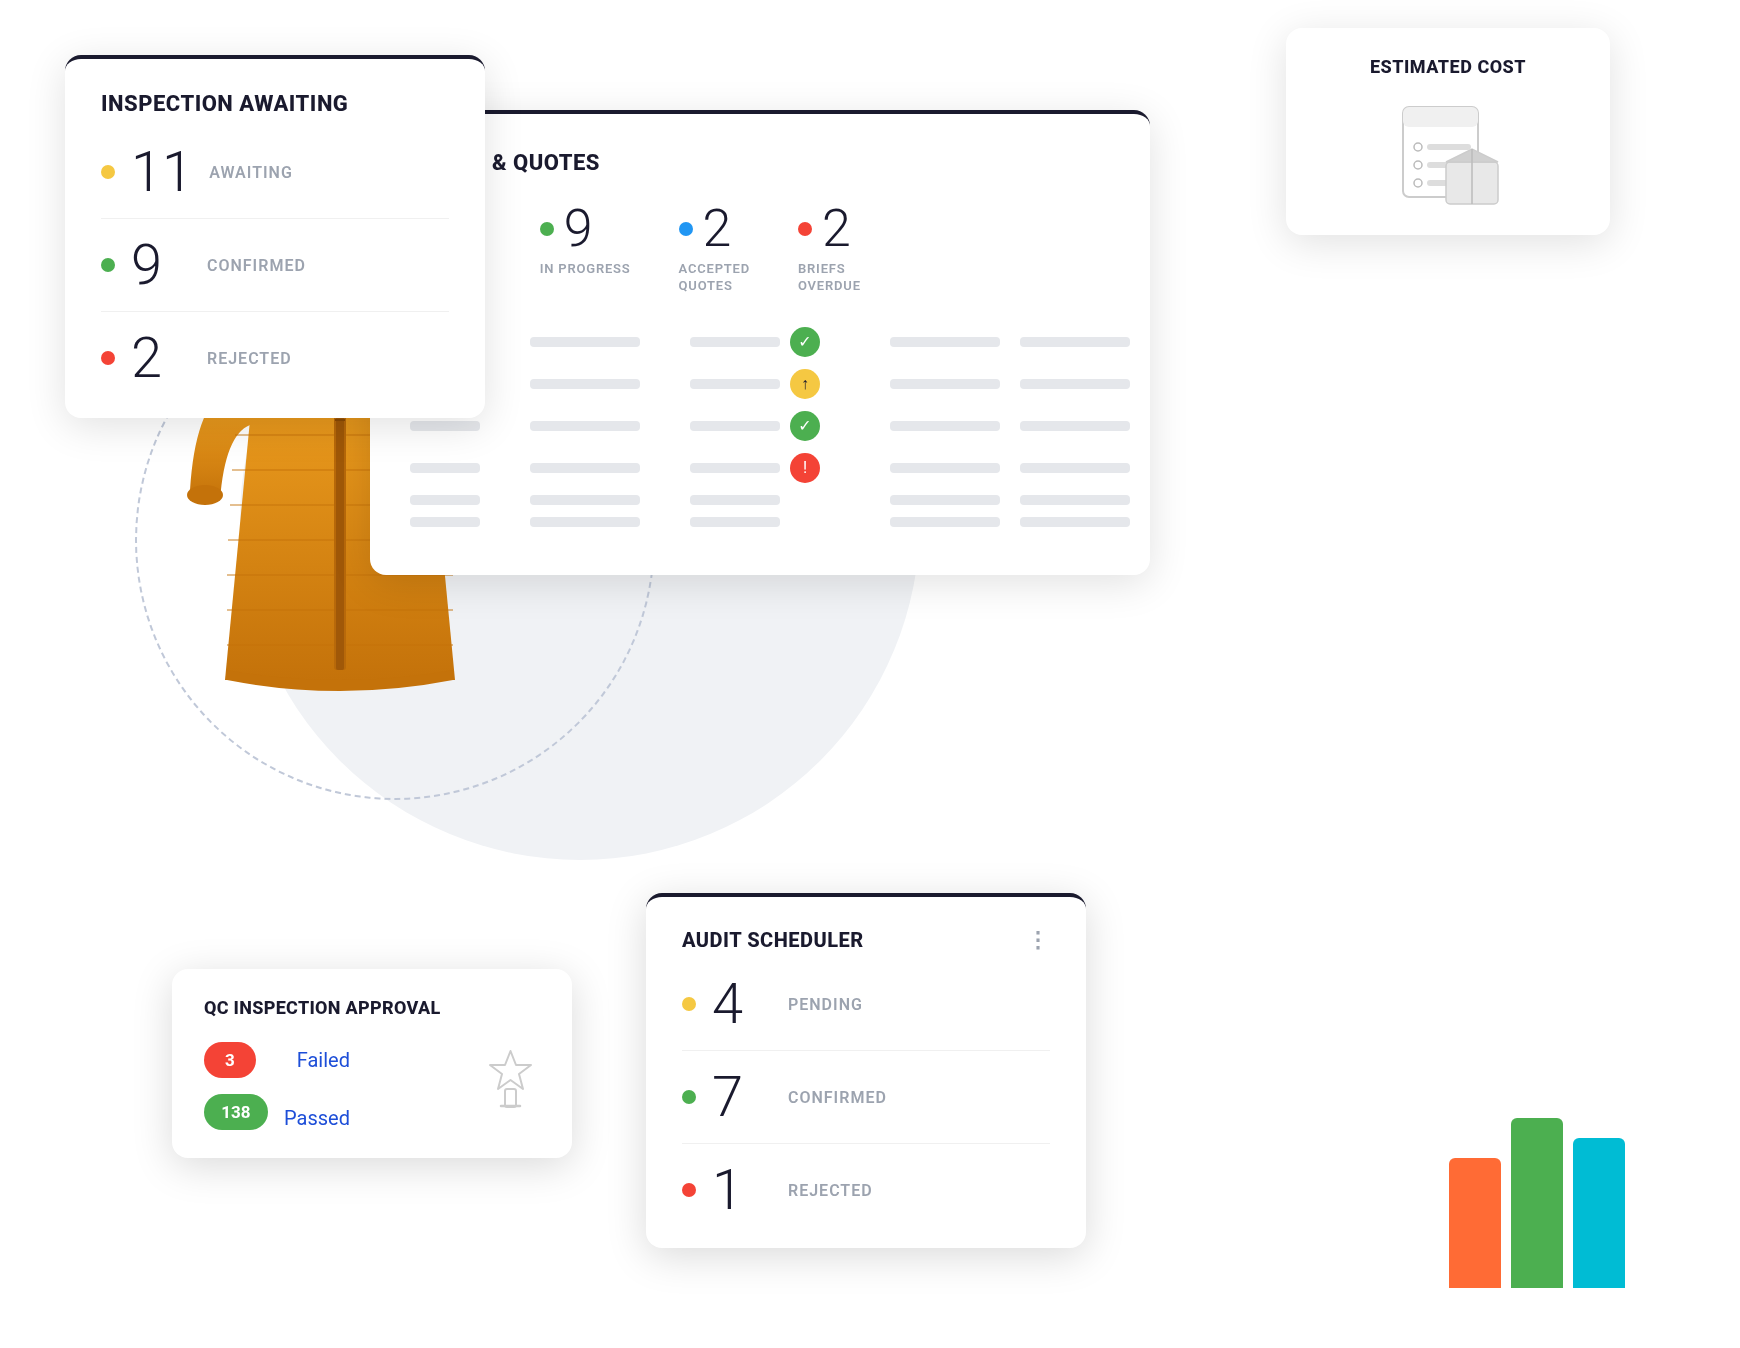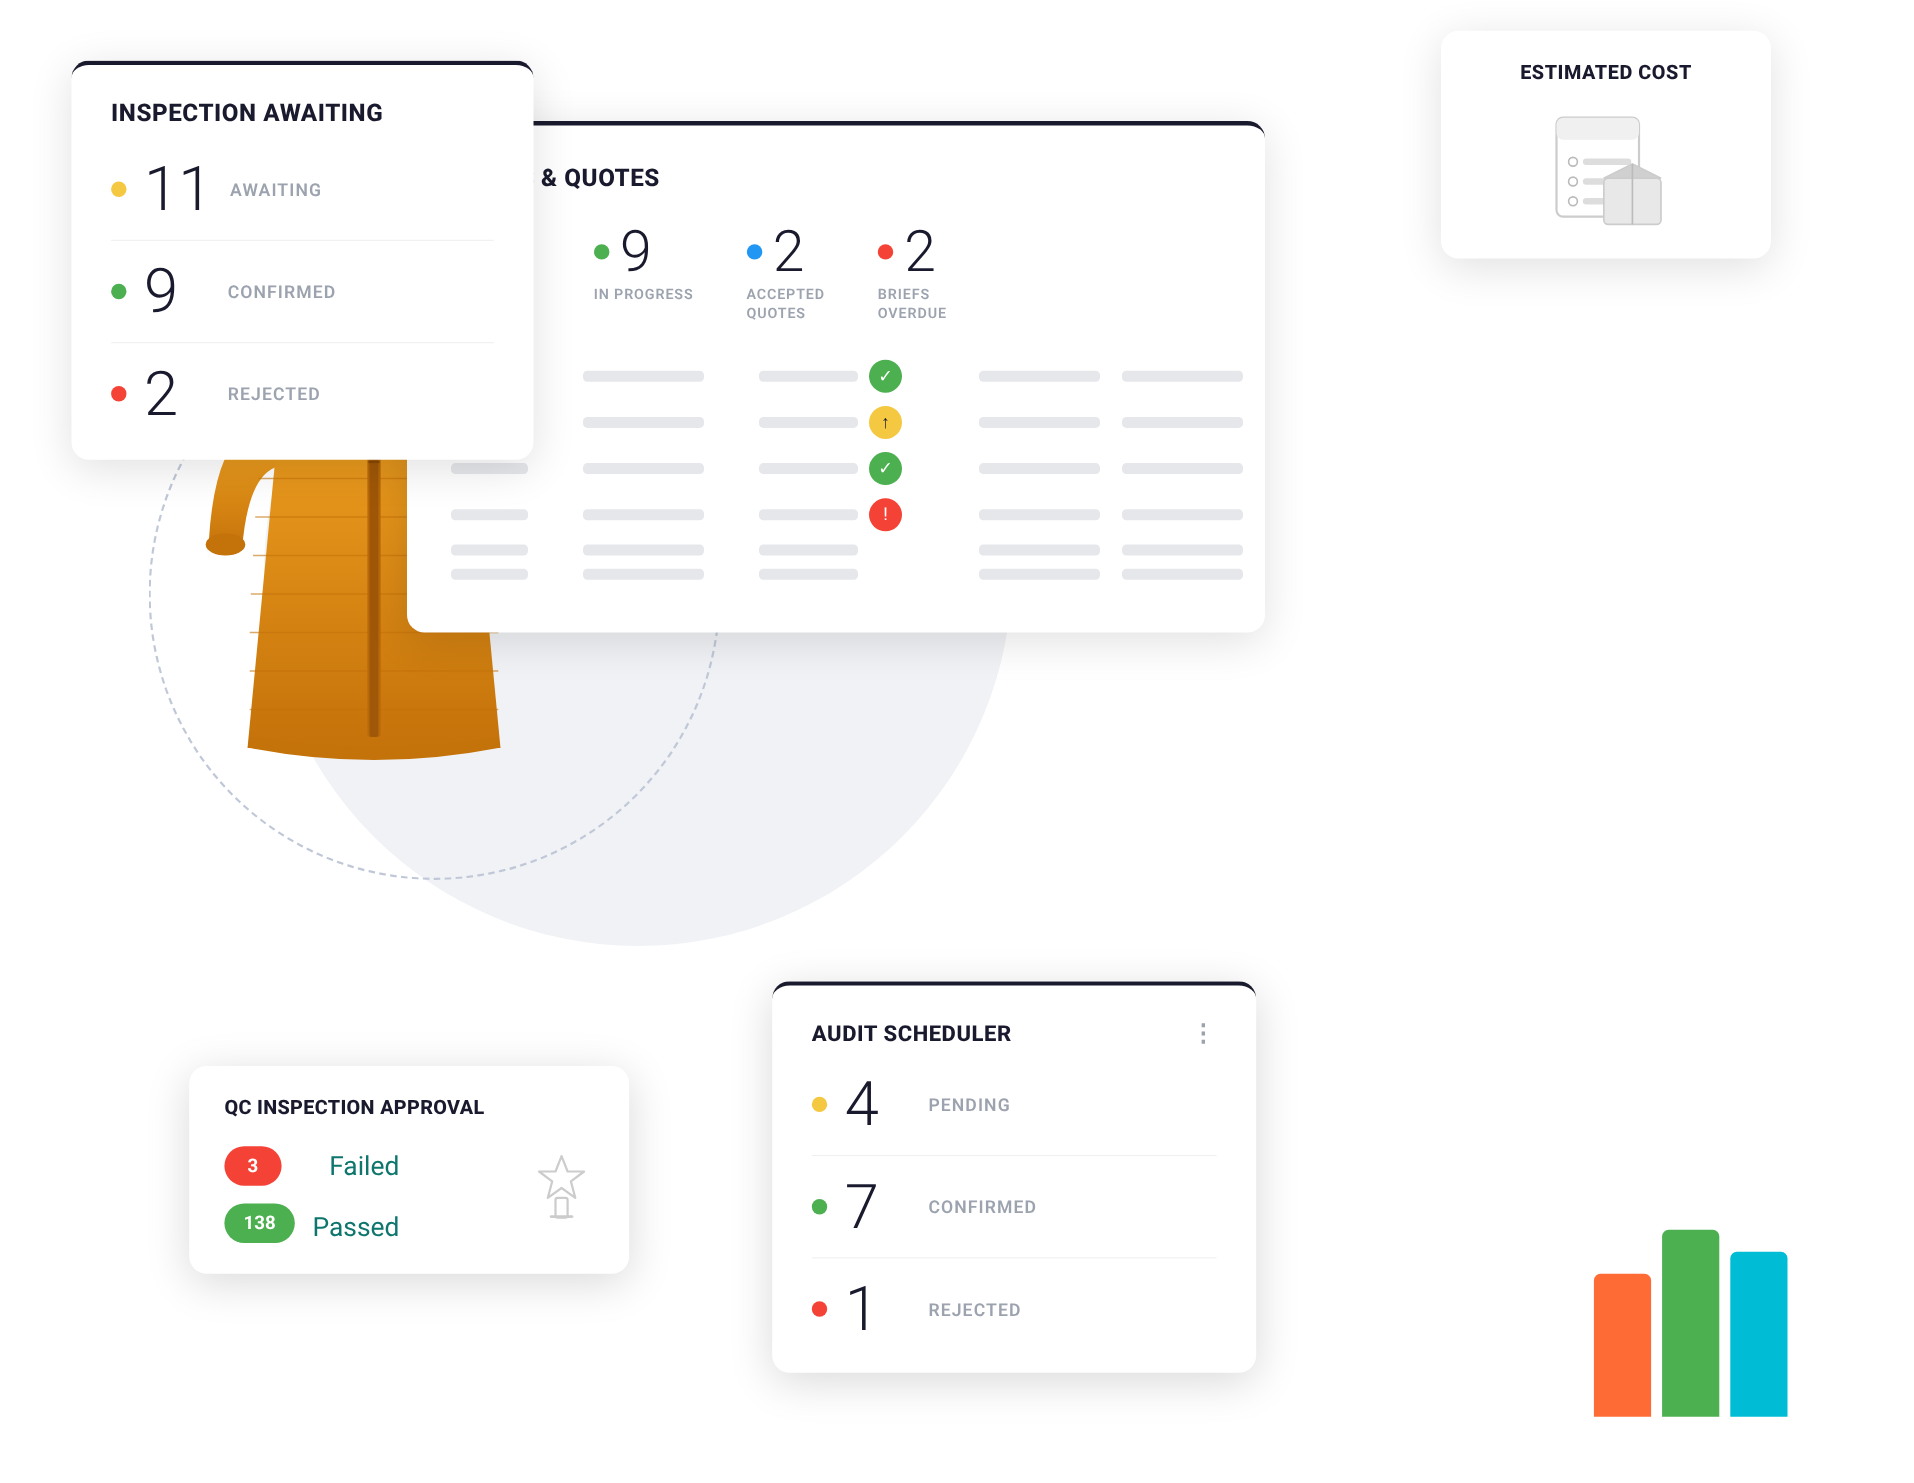--- a/index.html
+++ b/index.html
@@ -222,21 +222,21 @@
 
     .status-green { background: #4caf50; }
     .status-yellow { background: #f5c842; }
     .status-red { background: #f44336; }
 
     
     .card-estimated {
       position: absolute;
       top: 28px;
       right: 130px;
-      width: 300px;
+      width: 324px;
       background: #ffffff;
       border-radius: 16px;
       box-shadow: 0 8px 40px rgba(0,0,0,0.12);
       padding: 28px 18px;
       z-index: 9;
     }
 
     .estimated-title {
       font-size: 18px;
       font-weight: 800;
@@ -290,38 +290,38 @@
       justify-content: center;
       font-size: 17px;
       font-weight: 700;
       color: white;
     }
 
     .badge-red { background: #f44336; }
     .badge-green { background: #4caf50; }
 
     .qc-label {
-      font-size: 24px;
+      font-size: 20px;
       font-weight: 400;
-      color: #0f766e;
+      color: #1d4ed8;
     }
 
     .star-icon {
       width: 60px;
       height: 70px;
       display: flex;
       align-items: center;
       justify-content: center;
     }
 
     
     .card-audit {
       position: absolute;
       bottom: 100px;
-      left: 702px;
+      left: 646px;
       width: 440px;
       background: #ffffff;
       border-radius: 16px;
       box-shadow: 0 8px 40px rgba(0,0,0,0.15);
       padding: 30px 36px;
       z-index: 11;
       border-top: 4px solid #1a1a2e;
     }
 
     .audit-header {

